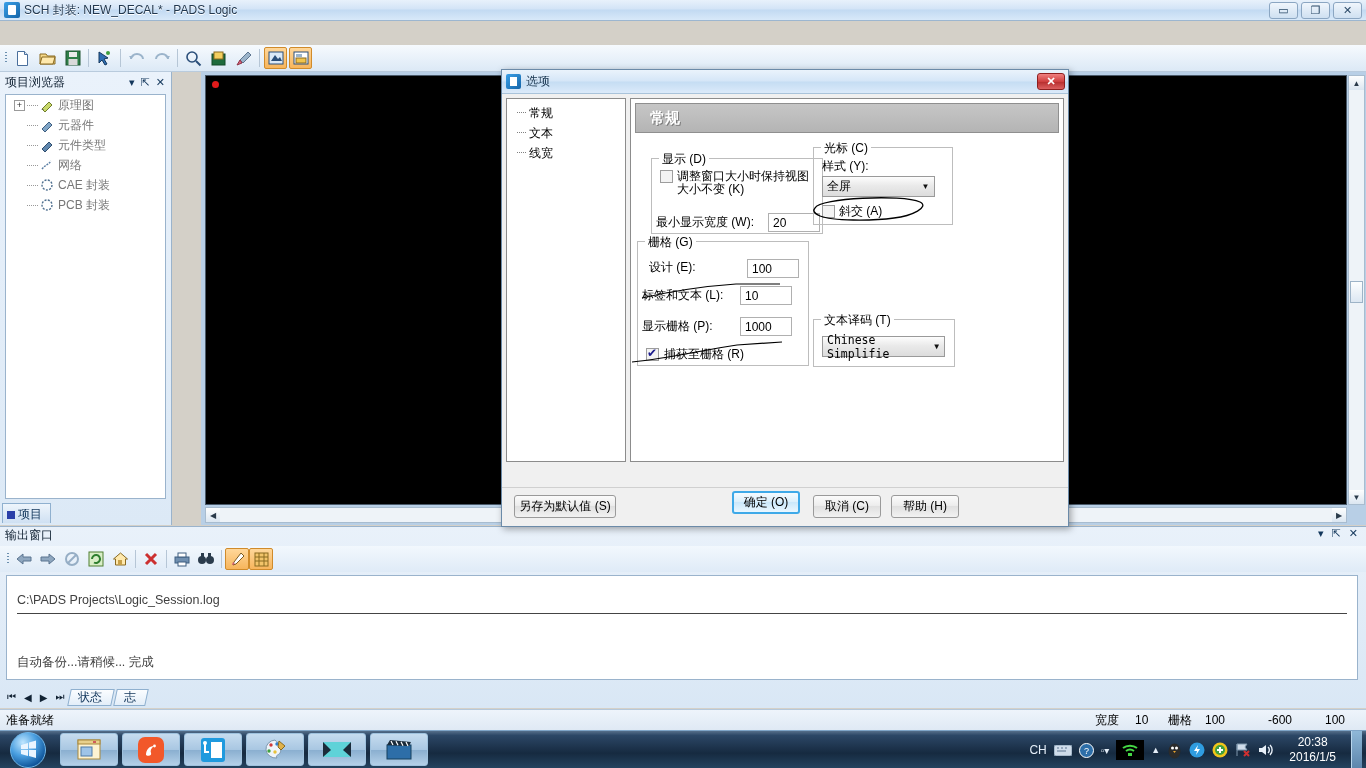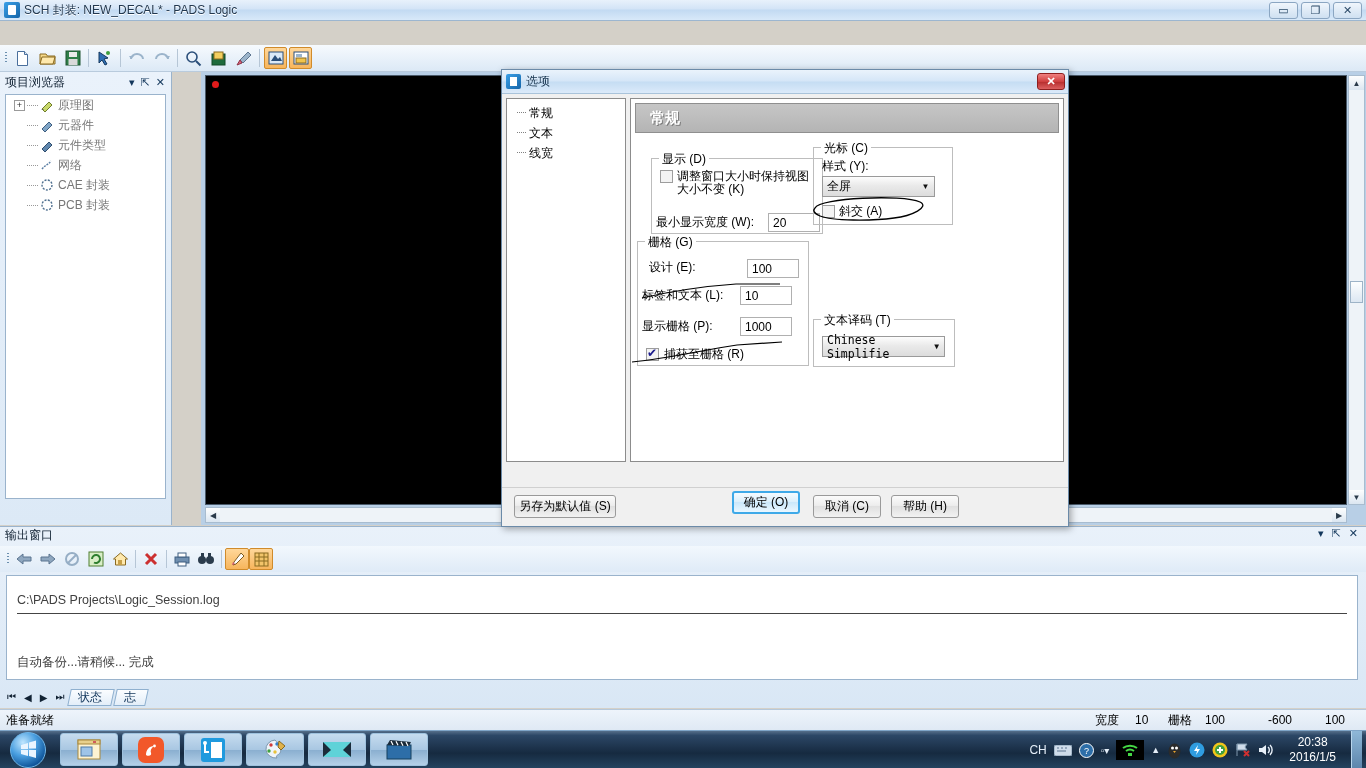--- a/index.html
+++ b/index.html
@@ -521,20 +521,26 @@
         <span class="dots"></span>
         <span class="ticon">
           <svg width="16" height="16" viewBox="0 0 16 16">
               <circle cx="8" cy="8" r="5" fill="none" stroke="#4f6f8f" stroke-width="1.4" stroke-dasharray="2 1.4"></circle>
             </svg>
         </span>
         <span class="tlabel">PCB 封装</span>
       </div>
     </div>
 
+    <div class="projtabs">
+      <div class="ptab">
+        <span class="sq"></span>
+        <span>项目</span>
+      </div>
+    </div>
   </div>
 
   <div class="editor-wrap">
     <div class="canvas">
       <div class="reddot"></div>
     </div>
     <div class="vscroll">
       <div class="sb-arrow">▲</div>
       <div class="sb-thumb" style="position:absolute;left:1px;right:1px;top:205px;height:22px;"></div>
       <div class="sb-arrow" style="position:absolute;bottom:0;left:0;">▼</div>

